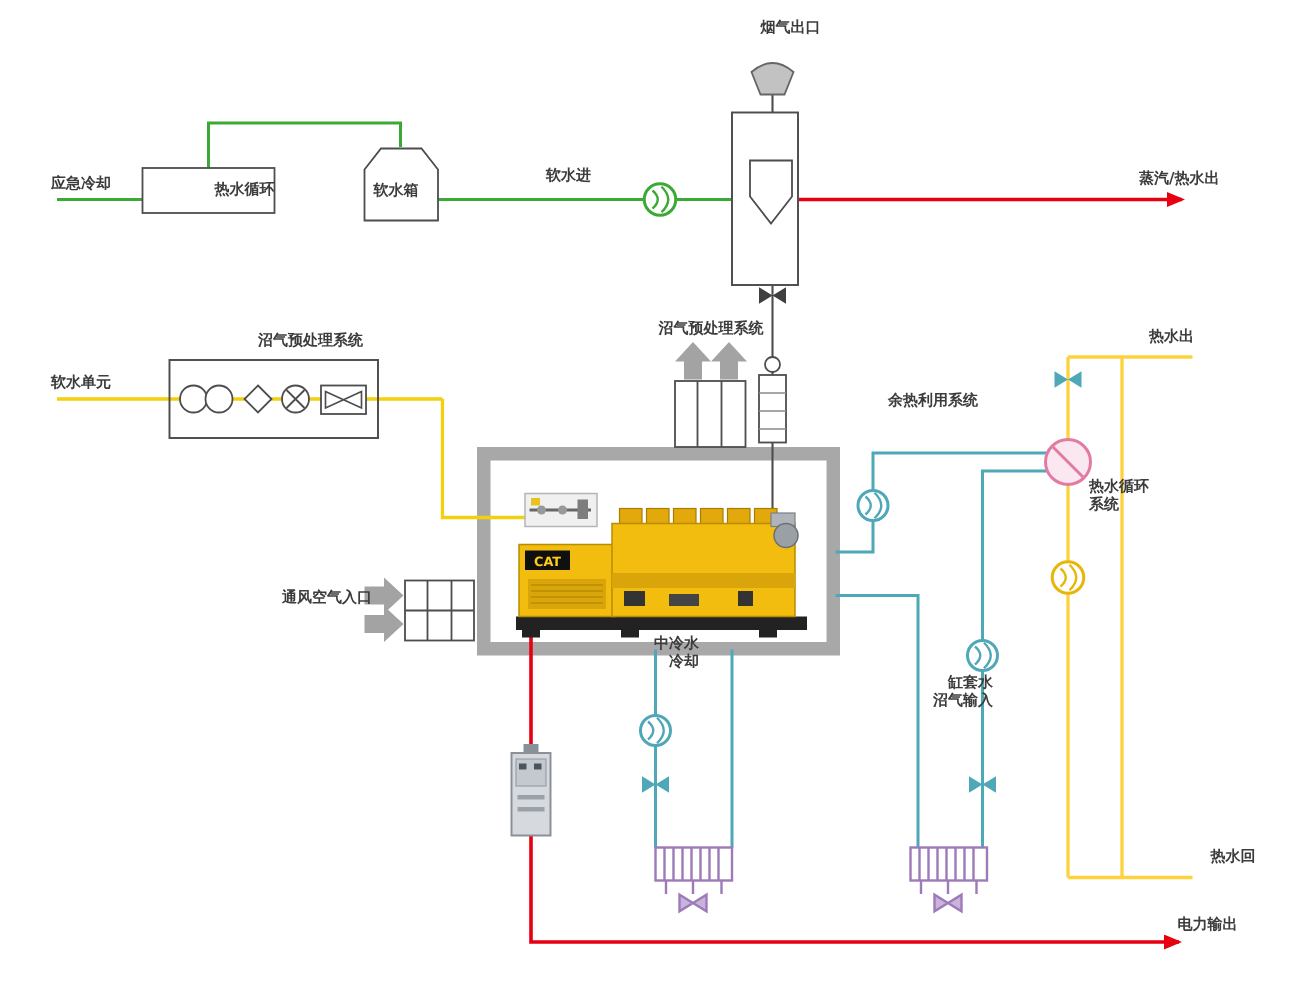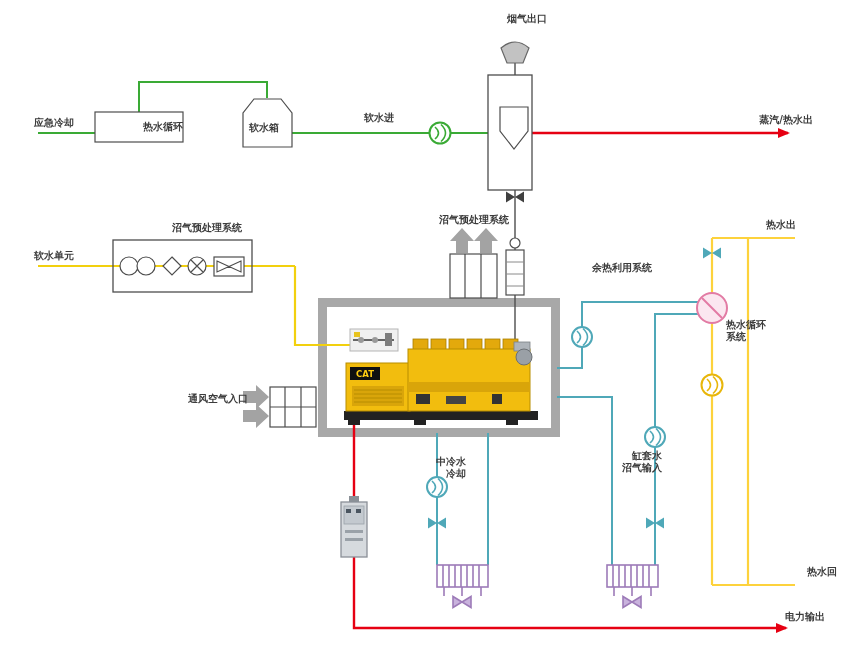--- a/index.html
+++ b/index.html
@@ -229,21 +229,21 @@
 <div class="lbl c" style="left:437px;top:214px;width:72px">沼气预处理系统</div>
 <div class="lbl c" style="left:152px;top:222px;width:90px">沼气预处理系统</div>
 <div class="lbl" style="left:34px;top:250px">软水单元</div>
 <div class="lbl c" style="left:582px;top:262px;width:70px">余热利用系统</div>
 <div class="lbl c" style="left:752px;top:219px;width:44px">热水出</div>
 <div class="lbl" style="left:726px;top:319px;width:56px">
   <span class="blk">热水循环</span>
   <span class="blk">系统</span>
 </div>
 <div class="lbl c" style="left:176px;top:393px;width:72px">通风空气入口</div>
-<div class="lbl c" style="left:414px;top:456px;width:52px">
+<div class="lbl c" style="left:414px;top:424px;width:52px">
   <span class="blk">中冷水</span>
   <span class="blk">冷却</span>
 </div>
 <div class="lbl c" style="left:602px;top:450px;width:60px">
   <span class="blk">缸套水</span>
   <span class="blk">沼气输入</span>
 </div>
 <div class="lbl c" style="left:793px;top:566px;width:44px">热水回</div>
 <div class="lbl c" style="left:765px;top:611px;width:60px">电力输出</div>
 

